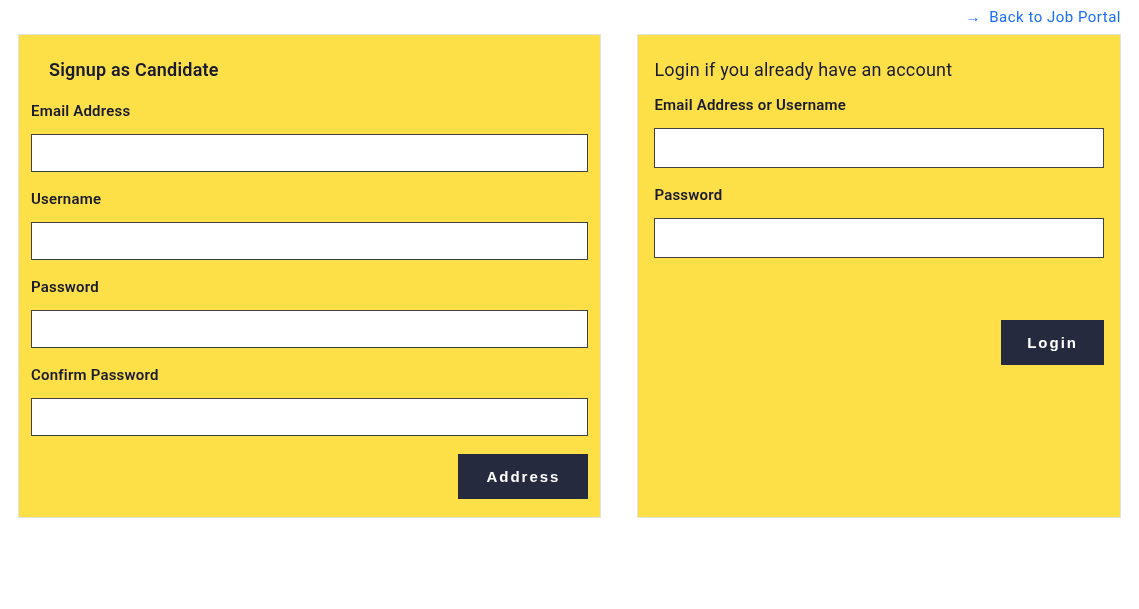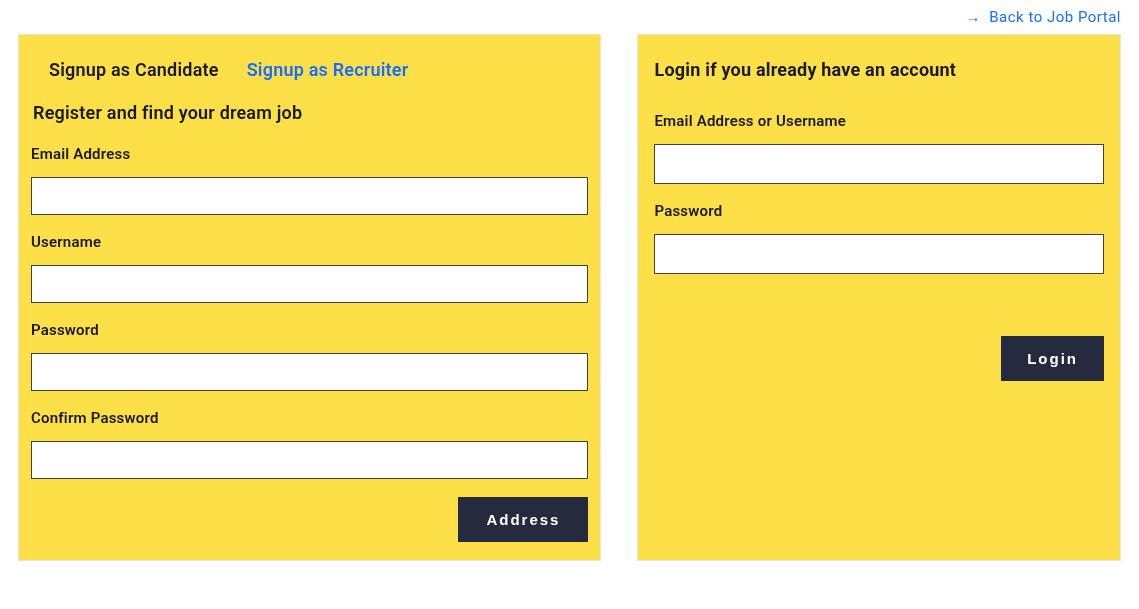--- a/index.html
+++ b/index.html
@@ -64,22 +64,22 @@
     }
     .subheading {
       font-size: 18px;
       font-weight: 600;
       margin-bottom: 22px;
       padding-left: 2px;
       letter-spacing: 0.2px;
     }
     .login-heading {
       font-size: 18px;
-      font-weight: 700;
-      margin-bottom: 32px;
+      font-weight: 400;
+      margin-bottom: 16px;
       letter-spacing: 0.2px;
     }
     .form-group {
       margin-bottom: 18px;
     }
     .form-label {
       display: block;
       font-size: 15px;
       font-weight: 600;
       margin-bottom: 14px;
@@ -124,24 +124,22 @@
 <a class="back-link" href="#">
   <span class="arrow">→</span>
   <span>Back to Job Portal</span>
 </a>
 
 <div class="container">
 
   <div class="panel panel-left">
     <div class="tabs">
       <div class="tab">Signup as Candidate</div>
-      <div class="tab inactive">Signup as Recruiter</div>
     </div>
 
-    <div class="subheading">Register and find your dream job</div>
 
     <div class="form-group">
       <label class="form-label">Email Address</label>
       <input type="text" class="form-input" style="">
     </div>
 
     <div class="form-group">
       <label class="form-label">Username</label>
       <input type="text" class="form-input" style="">
     </div>

